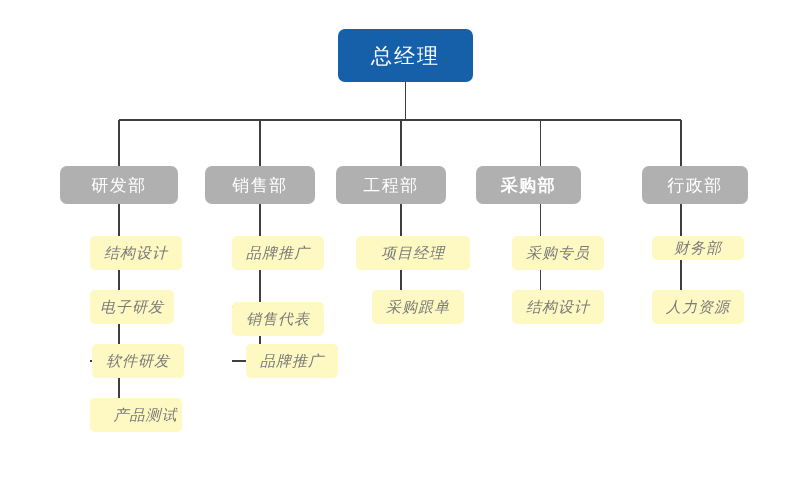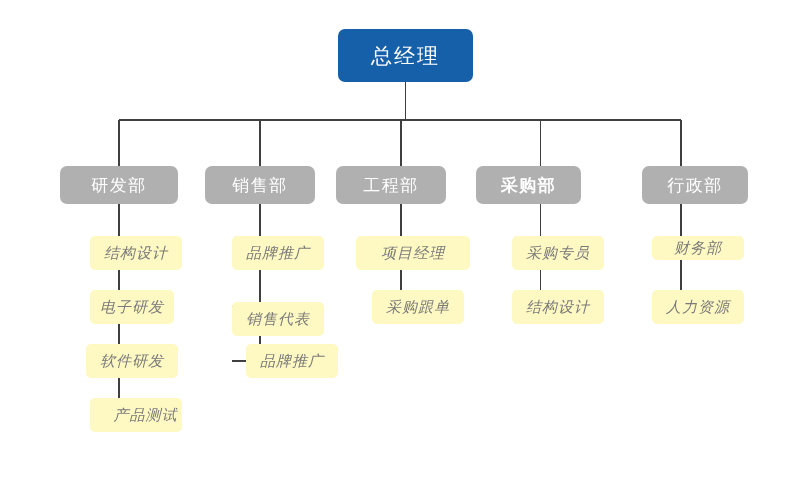--- a/index.html
+++ b/index.html
@@ -89,21 +89,21 @@
       <line x1="681" y1="120" x2="681" y2="166" stroke="#3f3f3f" stroke-width="1.4" shape-rendering="crispEdges"></line>
       <line x1="681" y1="204" x2="681" y2="307" stroke="#3f3f3f" stroke-width="1.4" shape-rendering="crispEdges"></line>
       <line x1="681" y1="253" x2="652" y2="253" stroke="#3f3f3f" stroke-width="1.4" shape-rendering="crispEdges"></line>
       <line x1="681" y1="307" x2="652" y2="307" stroke="#3f3f3f" stroke-width="1.4" shape-rendering="crispEdges"></line>
     </svg>
   <div id="node-layer">
       <div class="node node-root" style="left: 338px; top: 29px; width: 135px; height: 53px;">总经理</div>
       <div class="node node-dept" style="left: 60px; top: 166px; width: 118px; height: 38px;">研发部</div>
       <div class="node node-leaf" style="left: 90px; top: 236px; width: 92px; height: 34px;">结构设计</div>
       <div class="node node-leaf" style="left: 90px; top: 290px; width: 84px; height: 34px;">电子研发</div>
-      <div class="node node-leaf" style="left: 86px; top: 344px; width: 92px; height: 34px;">软件研发</div>
+      <div class="node node-leaf" style="left: 92px; top: 344px; width: 92px; height: 34px;">软件研发</div>
       <div class="node node-leaf" style="left: 90px; top: 398px; width: 92px; height: 34px; padding-left: 19px;">产品测试</div>
       <div class="node node-dept" style="left: 205px; top: 166px; width: 110px; height: 38px;">销售部</div>
       <div class="node node-leaf" style="left: 232px; top: 236px; width: 92px; height: 34px;">品牌推广</div>
       <div class="node node-leaf" style="left: 232px; top: 290px; width: 92px; height: 34px; margin-top: 12px;">销售代表</div>
       <div class="node node-leaf" style="left: 246px; top: 344px; width: 92px; height: 34px;">品牌推广</div>
       <div class="node node-dept" style="left: 336px; top: 166px; width: 110px; height: 38px;">工程部</div>
       <div class="node node-leaf" style="left: 356px; top: 236px; width: 114px; height: 34px;">项目经理</div>
       <div class="node node-leaf" style="left: 372px; top: 290px; width: 92px; height: 34px;">采购跟单</div>
       <div class="node node-dept" style="left: 476px; top: 166px; width: 105px; height: 38px; font-weight: bold;">采购部</div>
       <div class="node node-leaf" style="left: 512px; top: 236px; width: 92px; height: 34px;">采购专员</div>

